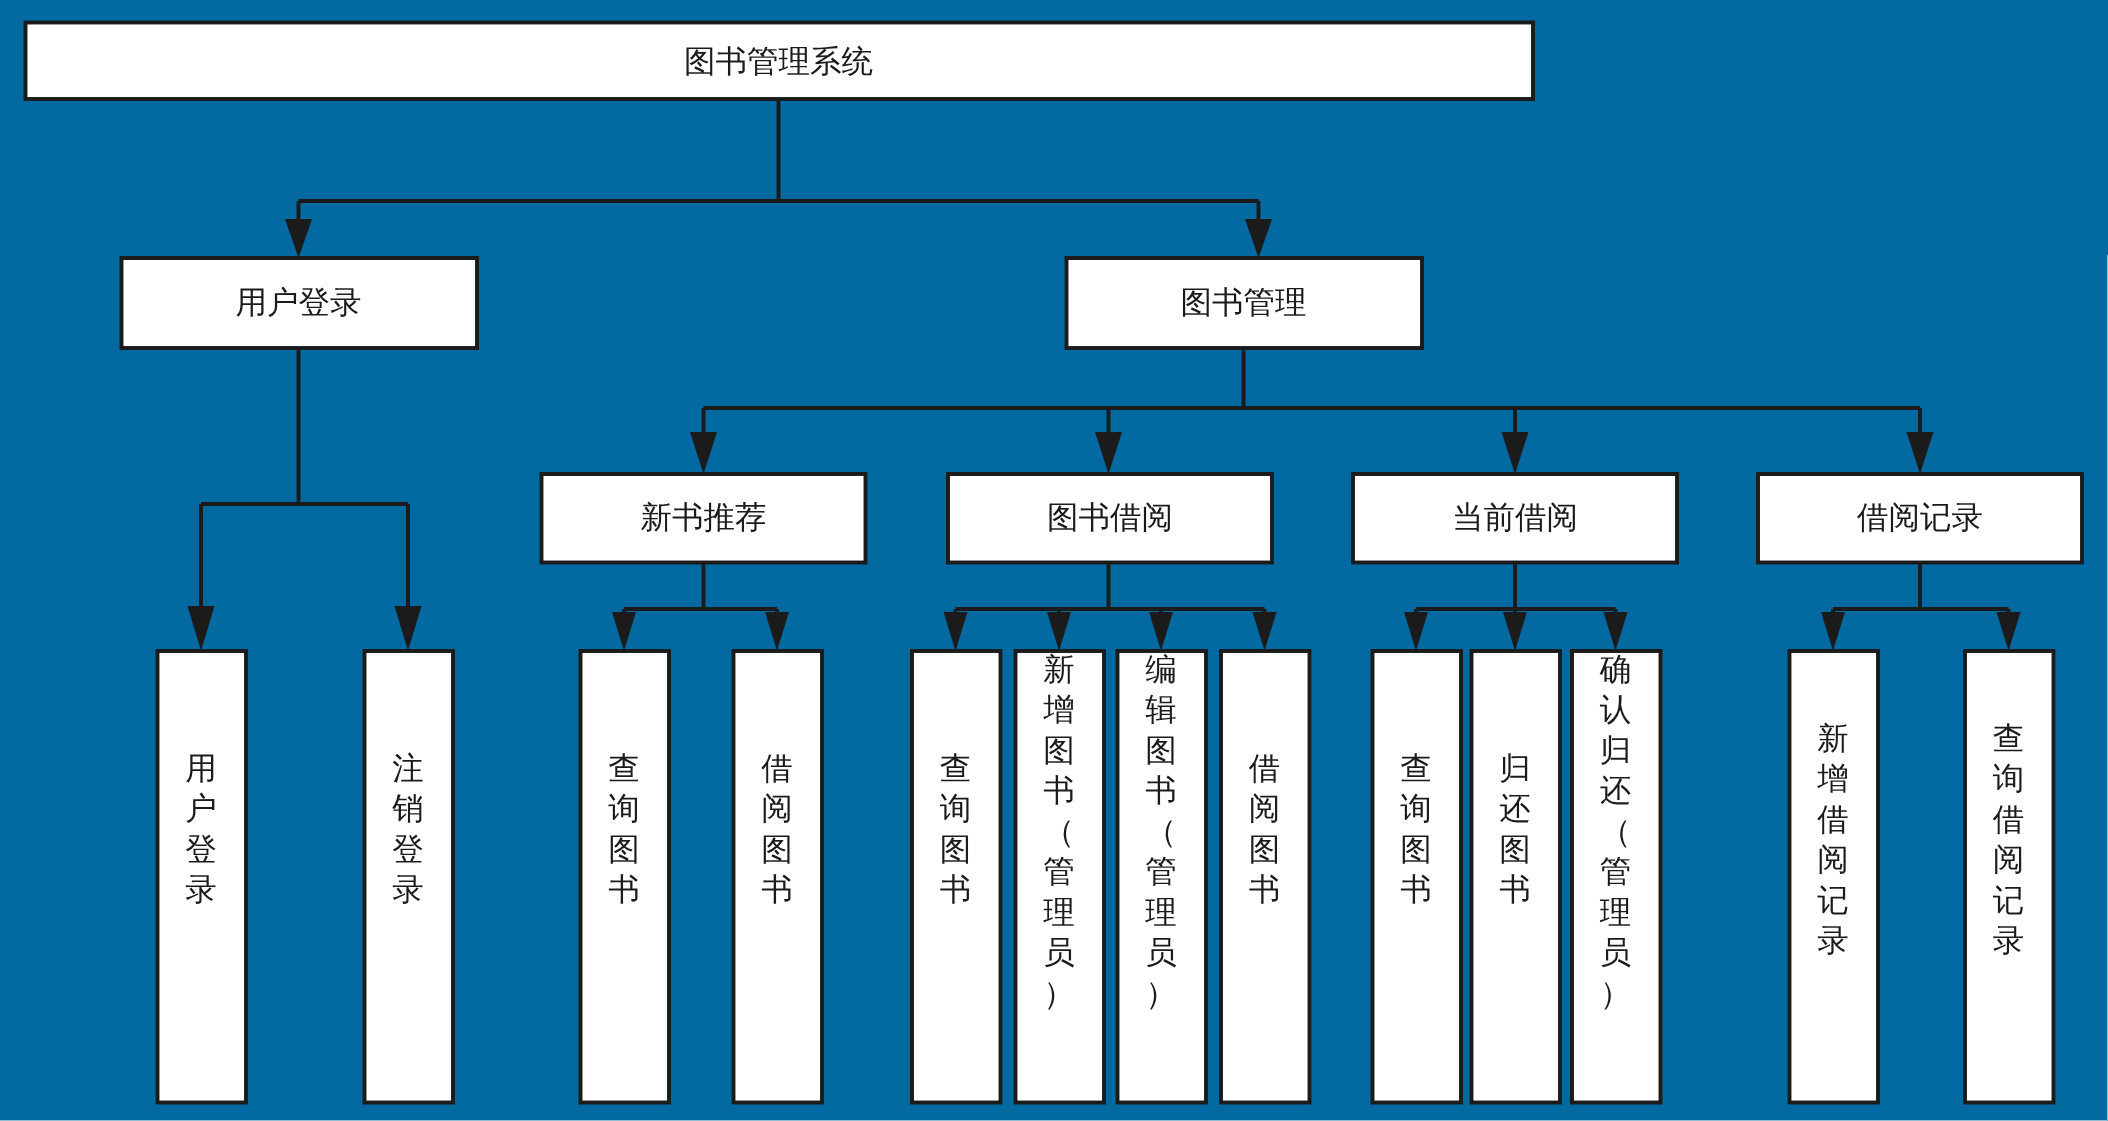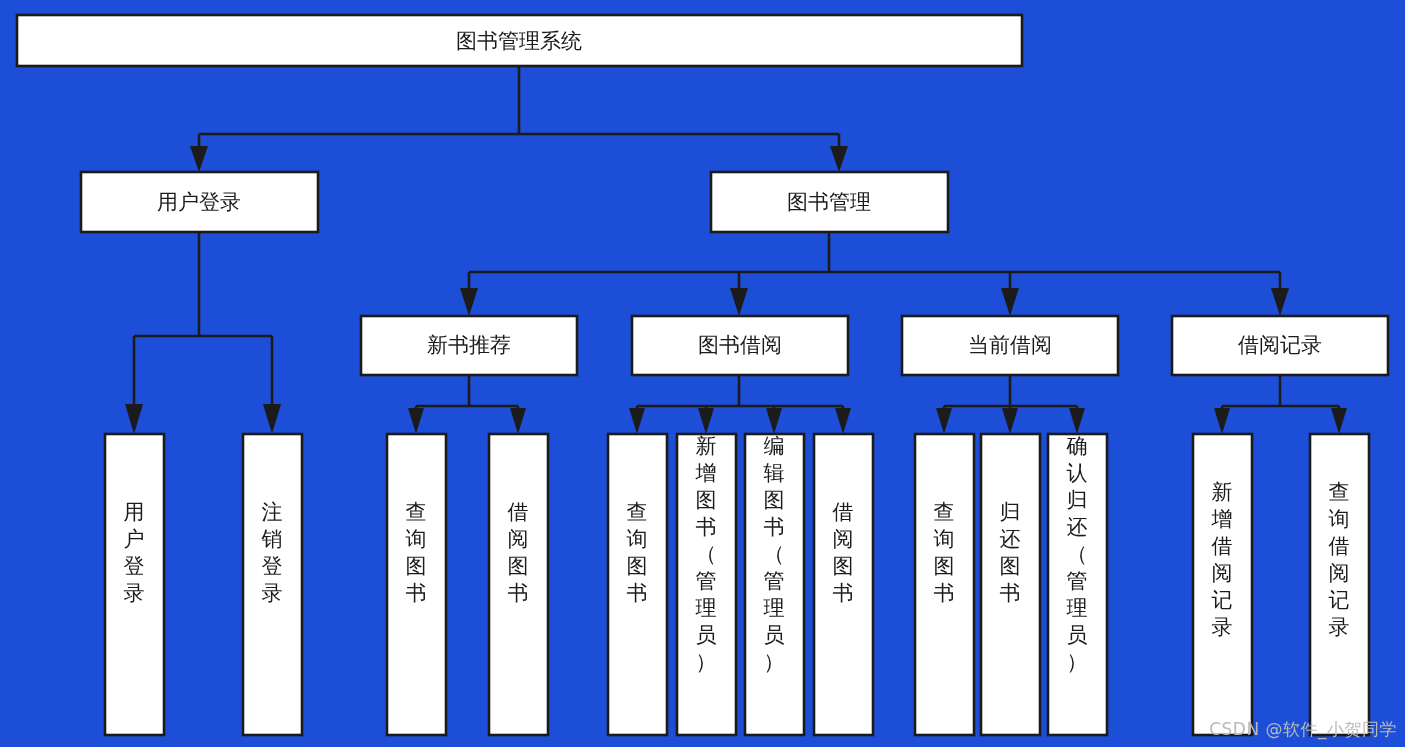--- a/index.html
+++ b/index.html
@@ -10,21 +10,21 @@
   body {
     width: 1405px;
     height: 747px;
     font-family: "DejaVu Sans", "Liberation Sans", sans-serif;
     overflow: hidden;
   }
   #diagram-root {
     position: relative;
     width: 1405px;
     height: 747px;
-    background: #1d4ed8;
+    background: #0369a1;
   }
   svg#tree-svg {
     position: absolute;
     left: 0;
     top: 0;
     width: 1405px;
     height: 747px;
   }
   .node-box {
     fill: #ffffff;
@@ -221,14 +221,13 @@
       <rect class="node-box" x="1193" y="434" width="59" height="301"></rect>
       <text class="node-label-vert" x="1222" y="499"><tspan x="1222" dy="0">新</tspan><tspan x="1222" dy="27">增</tspan><tspan x="1222" dy="27">借</tspan><tspan x="1222" dy="27">阅</tspan><tspan x="1222" dy="27">记</tspan><tspan x="1222" dy="27">录</tspan></text>
     </g>
     <g>
       <rect class="node-box" x="1310" y="434" width="59" height="301"></rect>
       <text class="node-label-vert" x="1339" y="499"><tspan x="1339" dy="0">查</tspan><tspan x="1339" dy="27">询</tspan><tspan x="1339" dy="27">借</tspan><tspan x="1339" dy="27">阅</tspan><tspan x="1339" dy="27">记</tspan><tspan x="1339" dy="27">录</tspan></text>
     </g>
 
   </svg>
 
-  <div class="watermark">CSDN @软件_小贺同学</div>
 </div>
 
 </body></html>

